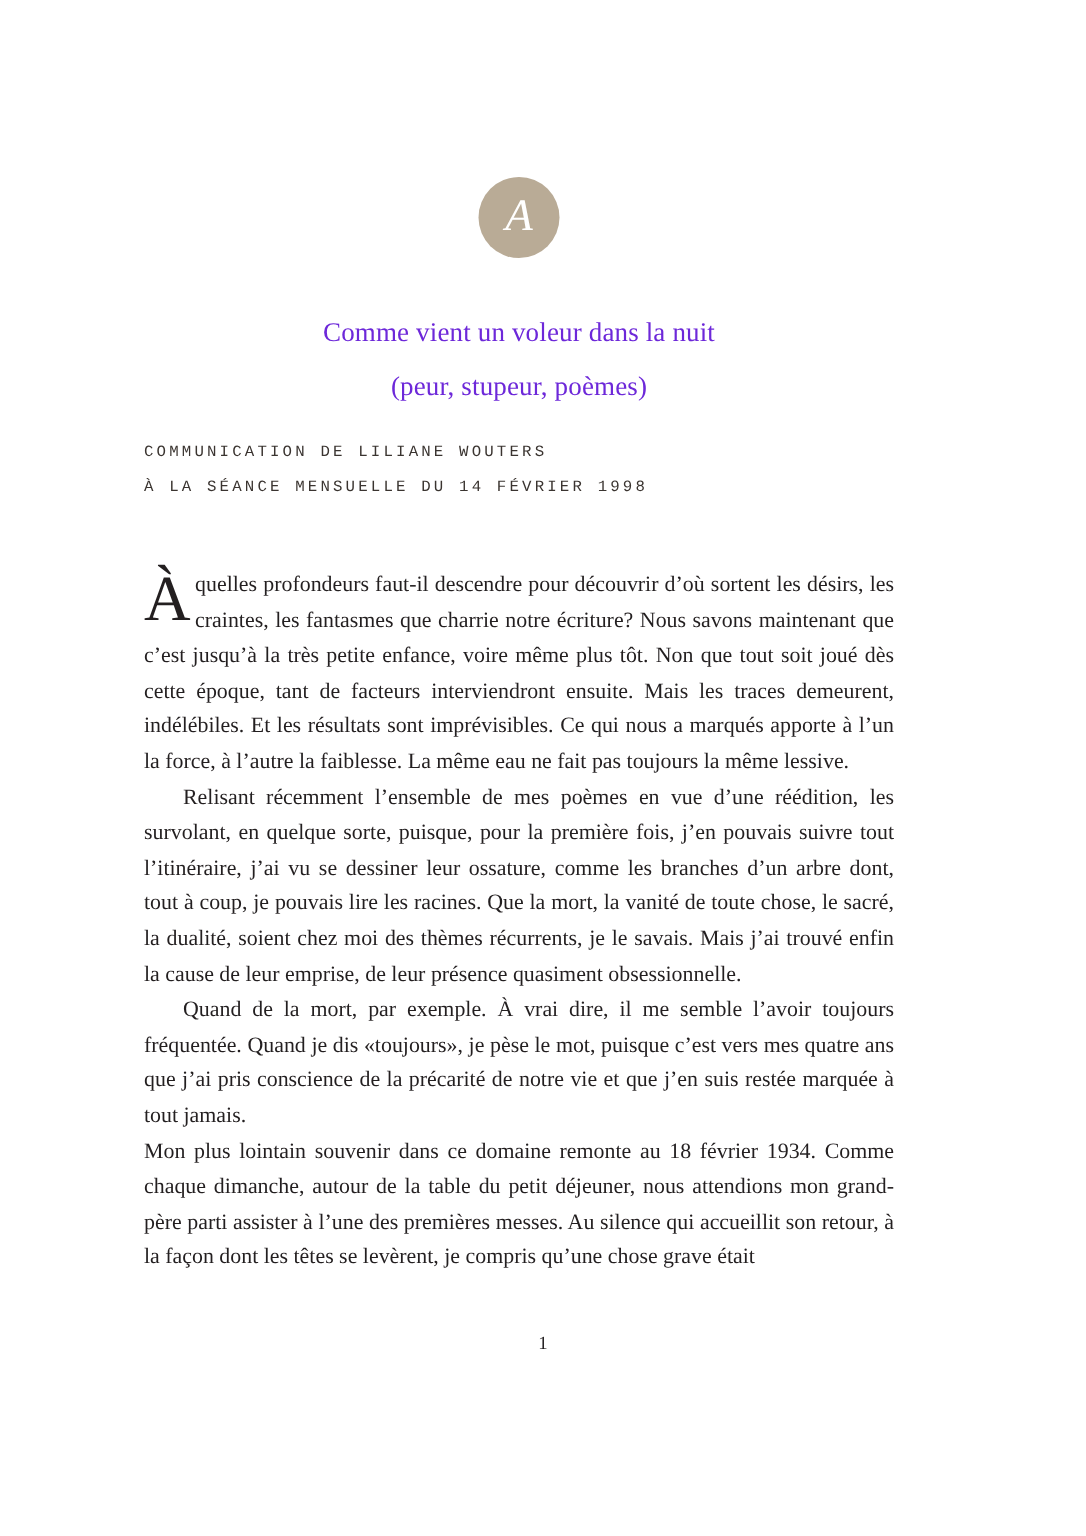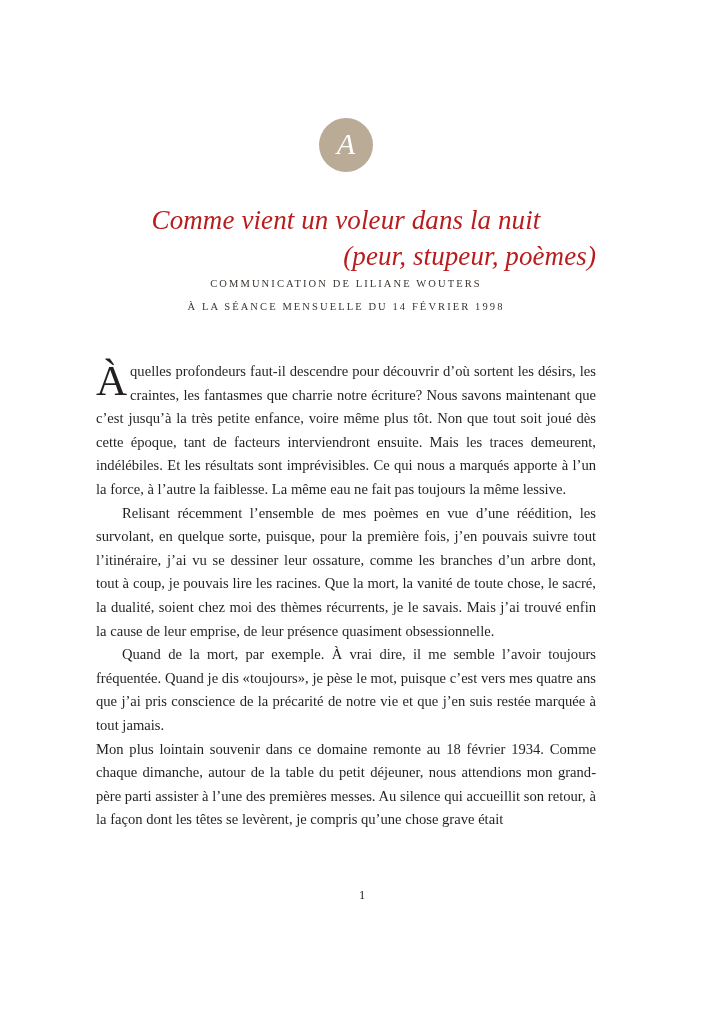--- a/index.html
+++ b/index.html
@@ -52,34 +52,32 @@
     font-style: italic;
     font-size: 30px;
     color: #ffffff;
     letter-spacing: 0;
   }
   h1.title {
     margin: 26px 0 0 0;
     padding: 0;
     font-family: "Liberation Serif", serif;
     font-weight: normal;
-    font-size: 27px;
+    font-size: 18px;
     line-height: 36px;
     text-align: center;
     letter-spacing: 0.1px;
-    color: #b91c1c;
-    font-style: italic;
+    color: #6d28d9;
   }
   h1.title .line2 {
     display: block;
-    text-align: right;
   }
   .subtitle {
-    text-align: center;
-    font-family: Liberation Serif, serif;
+    margin-top: 18px;
+    font-family: Liberation Mono, monospace;
     font-size: 10.5px;
     letter-spacing: 2.1px;
     color: #3a3430;
     line-height: 19px;
   }
   .subtitle .l2 {
     display: block;
     margin-top: 4px;
   }
   .body-text {

